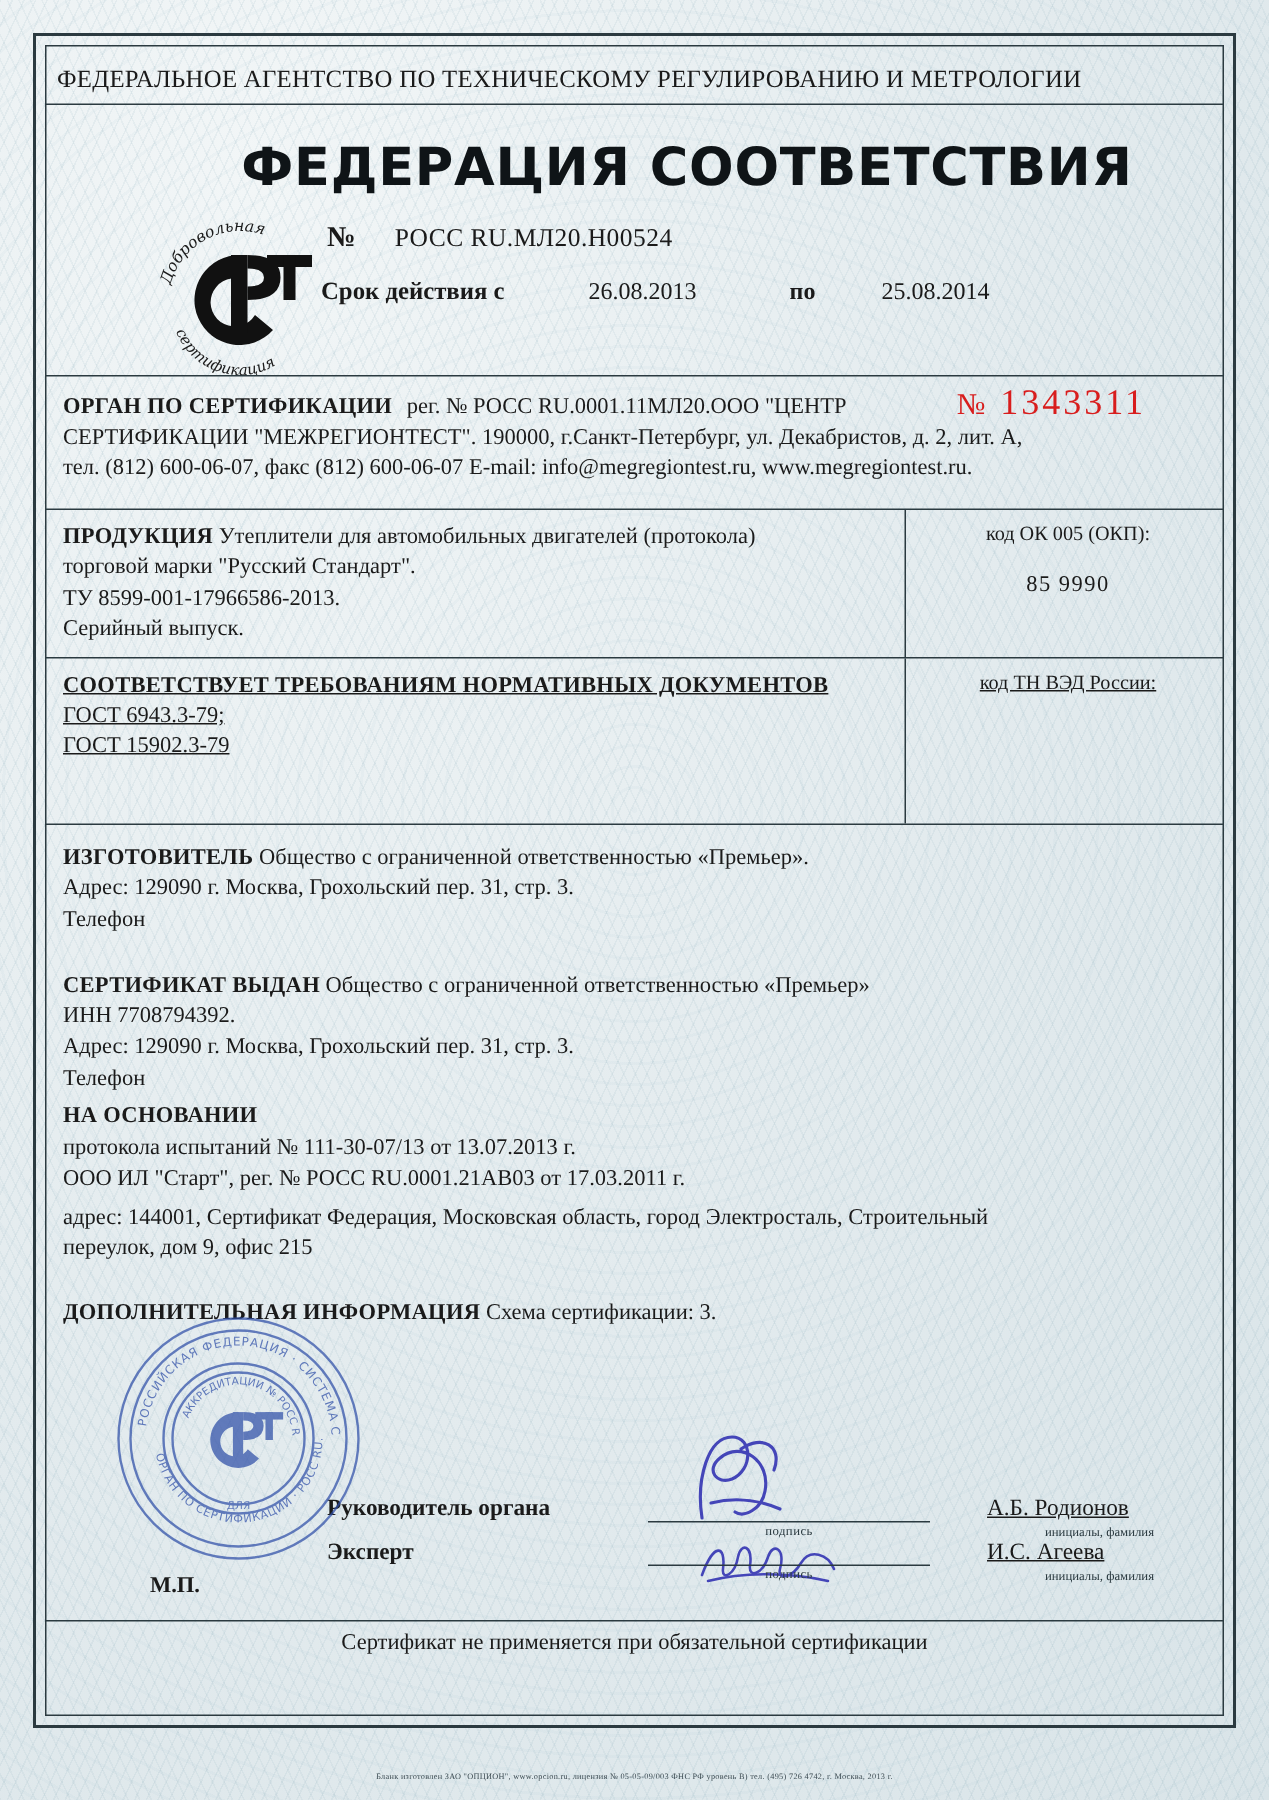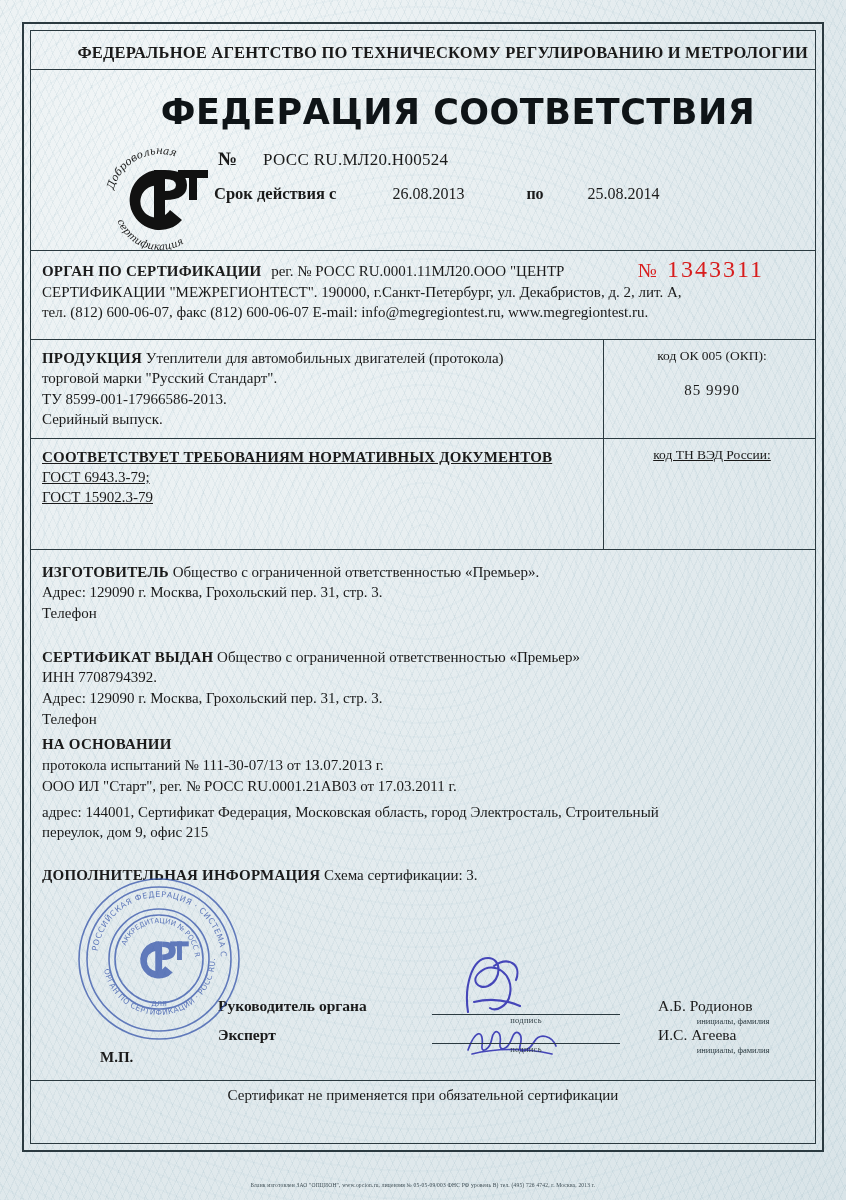--- a/index.html
+++ b/index.html
@@ -47,22 +47,22 @@
 
   
   .sys-title {
     text-align: center;
     font-weight: bold;
     font-size: 21px;
     letter-spacing: 1.5px;
     margin-top: 14px;
   }
   .agency-title {
-    text-align: right;
-    font-weight: bold;
+    text-align: left;
+    font-weight: normal;
     font-size: 16.5px;
     letter-spacing: 0.2px;
     margin-top: 7px;
     padding-bottom: 6px;
   }
   .rule {
     border-bottom: 1.6px solid #2b3a40;
     margin: 0 -8px 0 -8px;
   }
 
@@ -212,20 +212,21 @@
     top: 19px;
     text-align: center;
     font-size: 8.5px;
     letter-spacing: 0.3px;
     color: #2b3a40;
   }
   .sign-name {
     width: 150px;
     position: relative;
     height: 18px;
+    text-decoration: underline;
   }
   .sign-name .nm { font-size: 15.5px; }
   .sign-name .sub {
     position: absolute;
     left: 0; right: 0;
     top: 19px;
     text-align: center;
     font-size: 8.5px;
     color: #2b3a40;
   }

